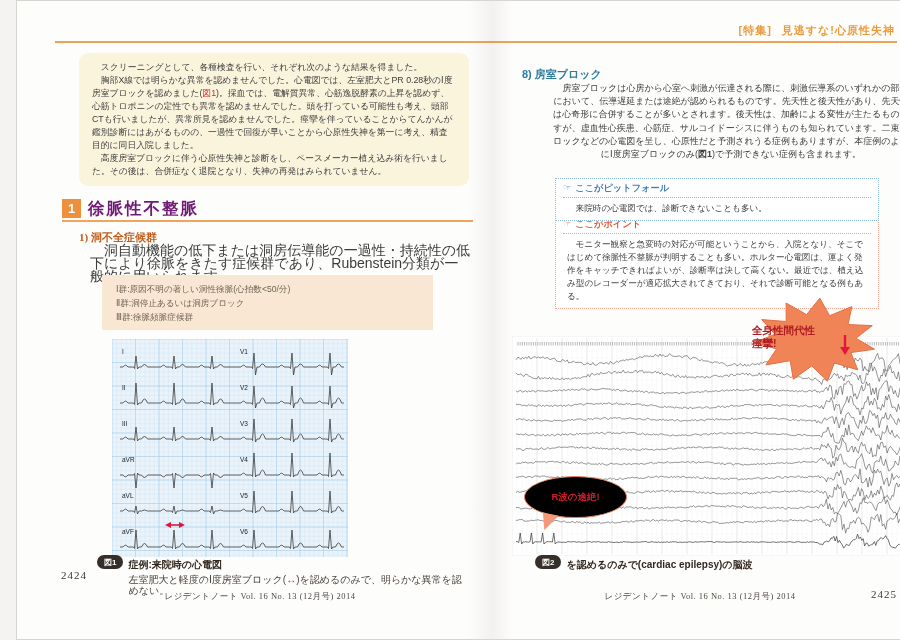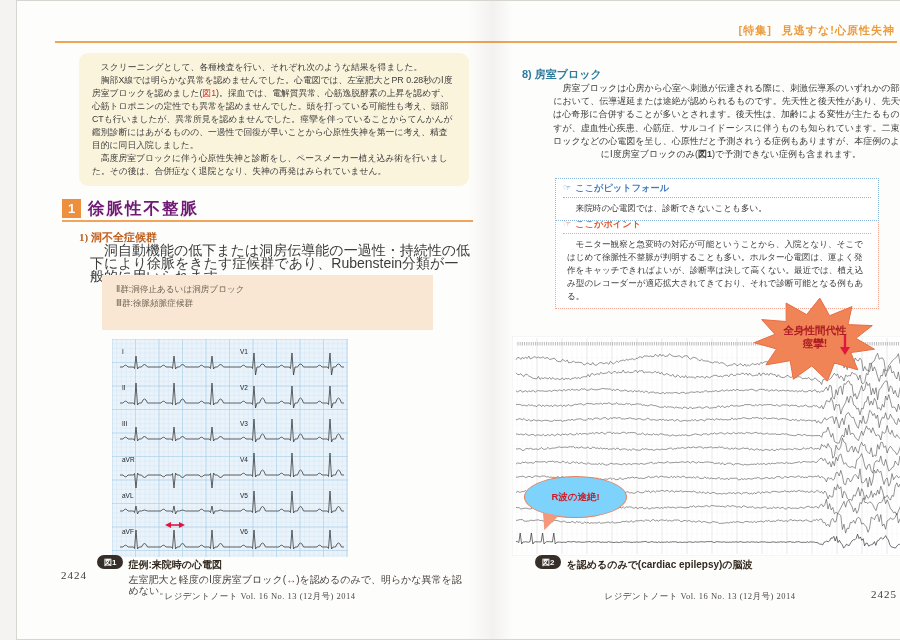--- a/index.html
+++ b/index.html
@@ -57,25 +57,25 @@
   .tip-box.point .tip-title { color:#E25A31; border-bottom-color:#F0A492; }
   .tip-icon { font-weight:normal; margin-right:4px; color:#5E96CC; }
   .tip-box.point .tip-icon { color:#E88763; }
   .tip-body { font-size:8.6px; line-height:13px; color:#3c3c3c; padding:4px 2px 0 4px; text-indent:1em; }
 
   .eeg-figure { left:495px; top:335px; width:395px; height:220px; }
   .eeg-figure > svg.eeg { display:block; width:395px; height:220px; }
 
   .starburst { position:absolute; left:240px; top:-40px; width:126px; height:88px; z-index:5; }
   .star-svg { position:absolute; left:0; top:0; width:126px; height:88px; }
-  .star-text { position:absolute; left:0; top:0; width:126px; height:88px; text-align:center; padding-top:28px; font-size:10.5px; font-weight:bold; color:#AE1E23; line-height:13px; }
+  .star-text { position:absolute; left:0; top:0; width:126px; height:88px; padding-top:28px; font-size:10.5px; font-weight:bold; color:#AE1E23; line-height:13px; }
 
   .down-arrow { position:absolute; left:327px; top:-2px; width:12px; height:22px; z-index:6; }
 
-  .bubble { position:absolute; left:12px; top:140px; width:103px; height:42px; background:#7dd3fc; border:1.5px solid #E8805C; border-radius:50%; z-index:4; text-align:center; }
+  .bubble { position:absolute; left:12px; top:140px; width:103px; height:42px; background:#000000; border:1.5px solid #E8805C; border-radius:50%; z-index:4; text-align:center; }
   .bubble-text { font-size:9.5px; font-weight:bold; color:#CC1F2A; line-height:40px; }
   .bubble-tail { position:absolute; left:16px; bottom:-14px; width:0; height:0; border-left:5px solid transparent; border-right:11px solid transparent; border-top:17px solid #F59879; transform:rotate(12deg); }
 
   .spine { left:450px; top:0; width:46px; height:640px; background:linear-gradient(90deg, rgba(110,100,90,0) 0%, rgba(110,100,90,0.06) 45%, rgba(110,100,90,0.08) 55%, rgba(110,100,90,0) 100%); }
 </style>
 </head>
 <body>
 
 <div class="spread">
 
@@ -91,20 +91,21 @@
   </div>
 
   <div class="abs section-num">1</div>
   <div class="abs section-title">徐脈性不整脈</div>
   <div class="abs section-rule"></div>
 
   <div class="abs subsection-left">1) 洞不全症候群</div>
   <p class="abs sub-body">洞自動機能の低下または洞房伝導能の一過性・持続性の低下により徐脈をきたす症候群であり、Rubenstein分類が一般的に用いられます。</p>
 
   <div class="abs class-box">
+    <div>Ⅰ群:原因不明の著しい洞性徐脈(心拍数&lt;50/分)</div>
     <div>Ⅱ群:洞停止あるいは洞房ブロック</div>
     <div>Ⅲ群:徐脈頻脈症候群</div>
   </div>
 
   <div class="abs ecg-figure">
     <svg id="ecg-svg" viewBox="0 0 236 218">
         <rect x="0" y="0" width="236" height="218" fill="#EAF3FA"></rect>
         <line x1="0" y1="0" x2="0" y2="218" stroke="#CBE2F2" stroke-width="0.35"></line>
         <line x1="4.7" y1="0" x2="4.7" y2="218" stroke="#CBE2F2" stroke-width="0.35"></line>
         <line x1="9.4" y1="0" x2="9.4" y2="218" stroke="#CBE2F2" stroke-width="0.35"></line>

